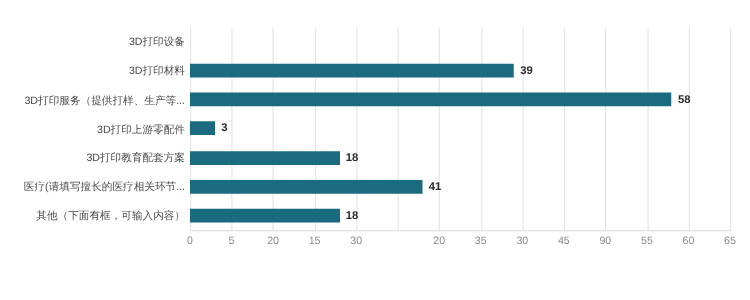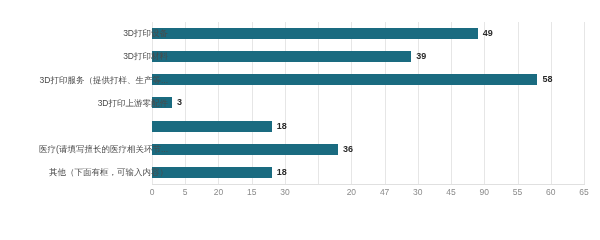--- a/index.html
+++ b/index.html
@@ -71,21 +71,20 @@
     white-space: nowrap;
     line-height: 1;
   }
   
   .cat-labels {
     position: absolute;
     left: 0;
     top: 22px;
     width: 148px;
     height: 162px;
-    margin-left: 20px;
   }
   .cat-label {
     position: absolute;
     right: 0;
     width: 148px;
     height: 23.14px;
     display: flex;
     align-items: center;
     justify-content: flex-end;
     font-size: 8.5px;
@@ -128,71 +127,68 @@
         <div class="gridline" style="left: 199.385px; background: rgb(230, 230, 230);"></div>
         <div class="gridline" style="left: 232.615px; background: rgb(230, 230, 230);"></div>
         <div class="gridline" style="left: 265.846px; background: rgb(230, 230, 230);"></div>
         <div class="gridline" style="left: 299.077px; background: rgb(230, 230, 230);"></div>
         <div class="gridline" style="left: 332.308px; background: rgb(230, 230, 230);"></div>
         <div class="gridline" style="left: 365.538px; background: rgb(230, 230, 230);"></div>
         <div class="gridline" style="left: 398.769px; background: rgb(230, 230, 230);"></div>
         <div class="gridline" style="left: 432px; background: rgb(230, 230, 230);"></div>
       </div>
     <div class="rows-layer" id="rows-layer">
-        <div class="bar-row" style="top: 0px; height: 23.1429px;">
-          <div class="bar" style="width: 325.662px; background: rgb(26, 107, 128);"></div>
-          <span class="bar-value" style="color: rgb(43, 43, 43);">49</span>
-        </div>
         <div class="bar-row" style="top: 23.1429px; height: 23.1429px;">
           <div class="bar" style="width: 259.2px; background: rgb(26, 107, 128);"></div>
           <span class="bar-value" style="color: rgb(43, 43, 43);">39</span>
         </div>
         <div class="bar-row" style="top: 46.2857px; height: 23.1429px;">
           <div class="bar" style="width: 385.477px; background: rgb(26, 107, 128);"></div>
           <span class="bar-value" style="color: rgb(43, 43, 43);">58</span>
         </div>
         <div class="bar-row" style="top: 69.4286px; height: 23.1429px;">
           <div class="bar" style="width: 19.9385px; background: rgb(26, 107, 128);"></div>
           <span class="bar-value" style="color: rgb(43, 43, 43);">3</span>
         </div>
         <div class="bar-row" style="top: 92.5714px; height: 23.1429px;">
           <div class="bar" style="width: 119.631px; background: rgb(26, 107, 128);"></div>
           <span class="bar-value" style="color: rgb(43, 43, 43);">18</span>
         </div>
         <div class="bar-row" style="top: 115.714px; height: 23.1429px;">
           <div class="bar" style="width: 186.092px; background: rgb(26, 107, 128);"></div>
-          <span class="bar-value" style="color: rgb(43, 43, 43);">36</span>
+          <span class="bar-value" style="color: rgb(43, 43, 43);">41</span>
         </div>
         <div class="bar-row" style="top: 138.857px; height: 23.1429px;">
           <div class="bar" style="width: 119.631px; background: rgb(26, 107, 128);"></div>
           <span class="bar-value" style="color: rgb(43, 43, 43);">18</span>
         </div>
       </div>
   </div>
 
   <div class="axis-baseline"></div>
 
   <div class="cat-labels" id="cat-labels">
       <div class="cat-label" style="top: 0px; height: 23.1429px; color: rgb(74, 74, 74);">3D打印设备</div>
       <div class="cat-label" style="top: 23.1429px; height: 23.1429px; color: rgb(74, 74, 74);">3D打印材料</div>
       <div class="cat-label" style="top: 46.2857px; height: 23.1429px; color: rgb(74, 74, 74);">3D打印服务（提供打样、生产等...</div>
       <div class="cat-label" style="top: 69.4286px; height: 23.1429px; color: rgb(74, 74, 74);">3D打印上游零配件</div>
+      <div class="cat-label" style="top: 92.5714px; height: 23.1429px; color: rgb(74, 74, 74);">3D打印教育配套方案</div>
       <div class="cat-label" style="top: 115.714px; height: 23.1429px; color: rgb(74, 74, 74);">医疗(请填写擅长的医疗相关环节...</div>
       <div class="cat-label" style="top: 138.857px; height: 23.1429px; color: rgb(74, 74, 74); padding-left: 20px;">其他（下面有框，可输入内容）</div>
     </div>
 
   <div class="tick-labels" id="tick-labels">
       <div class="tick-label" style="left: 0px; color: rgb(138, 138, 138);">0</div>
       <div class="tick-label" style="left: 33.2308px; color: rgb(138, 138, 138);">5</div>
       <div class="tick-label" style="left: 66.4615px; color: rgb(138, 138, 138);">20</div>
       <div class="tick-label" style="left: 99.6923px; color: rgb(138, 138, 138);">15</div>
       <div class="tick-label" style="left: 132.923px; color: rgb(138, 138, 138);">30</div>
       <div class="tick-label" style="left: 166.154px; color: rgb(138, 138, 138); margin-top: 36px;">25</div>
       <div class="tick-label" style="left: 199.385px; color: rgb(138, 138, 138);">20</div>
-      <div class="tick-label" style="left: 232.615px; color: rgb(138, 138, 138);">47</div>
+      <div class="tick-label" style="left: 232.615px; color: rgb(138, 138, 138);">35</div>
       <div class="tick-label" style="left: 265.846px; color: rgb(138, 138, 138);">30</div>
       <div class="tick-label" style="left: 299.077px; color: rgb(138, 138, 138);">45</div>
       <div class="tick-label" style="left: 332.308px; color: rgb(138, 138, 138);">90</div>
       <div class="tick-label" style="left: 365.538px; color: rgb(138, 138, 138);">55</div>
       <div class="tick-label" style="left: 398.769px; color: rgb(138, 138, 138);">60</div>
       <div class="tick-label" style="left: 432px; color: rgb(138, 138, 138);">65</div>
     </div>
 
 </div>
 

